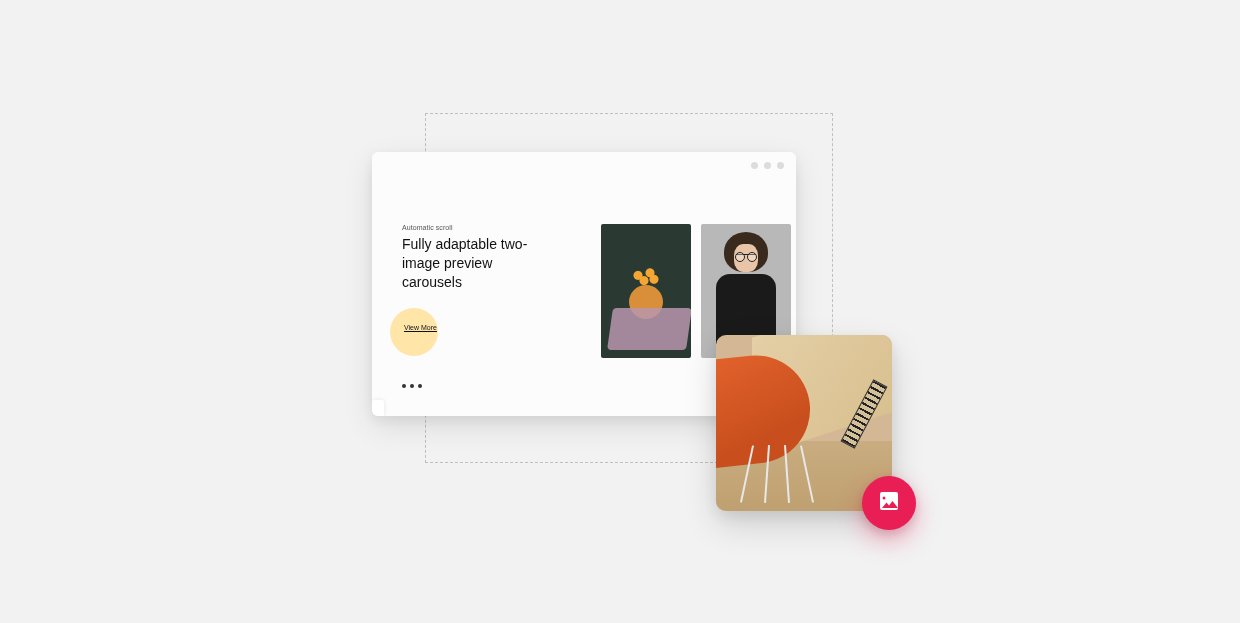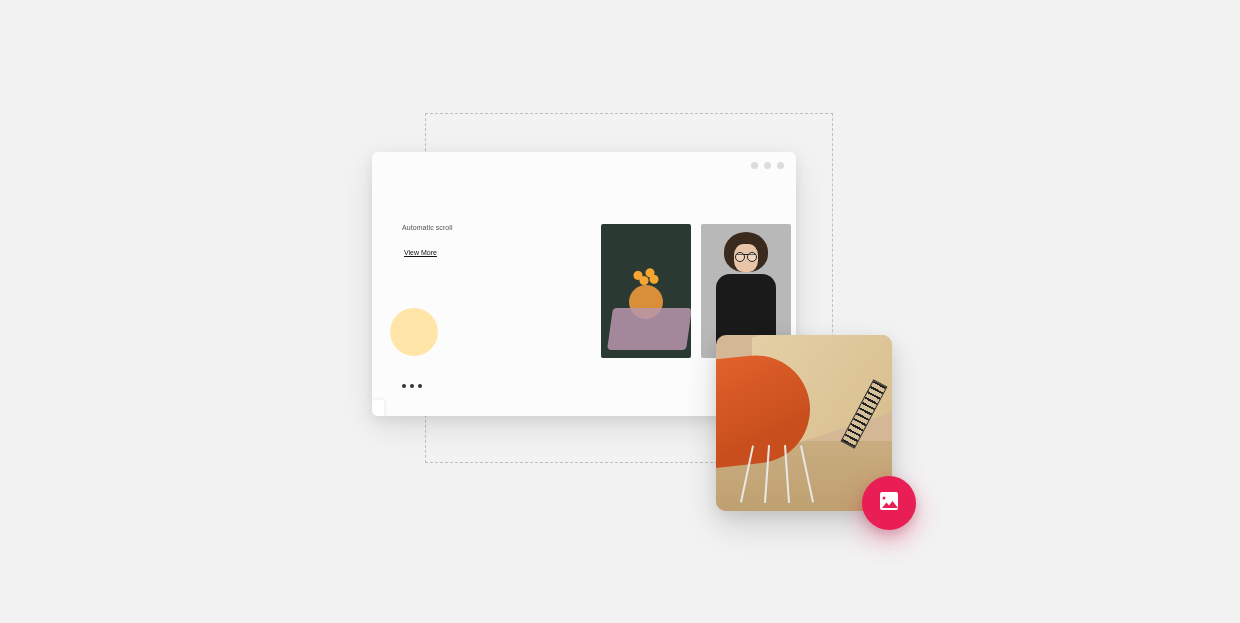--- a/index.html
+++ b/index.html
@@ -295,20 +295,21 @@
 <div class="dashed-frame"></div>
 
 <div class="browser-window">
   <div class="browser-chrome">
     <span class="chrome-dot"></span>
     <span class="chrome-dot"></span>
     <span class="chrome-dot"></span>
   </div>
   <div class="browser-content">
     <div class="eyebrow">Automatic scroll</div>
+    <div class="headline">Fully adaptable two-image preview carousels</div>
     <div class="circle-accent"></div>
     <a class="view-more">View More</a>
 
     <div class="pagination">
       <span class="pdot"></span>
       <span class="pdot"></span>
       <span class="pdot"></span>
     </div>
 
     <div class="carousel">

